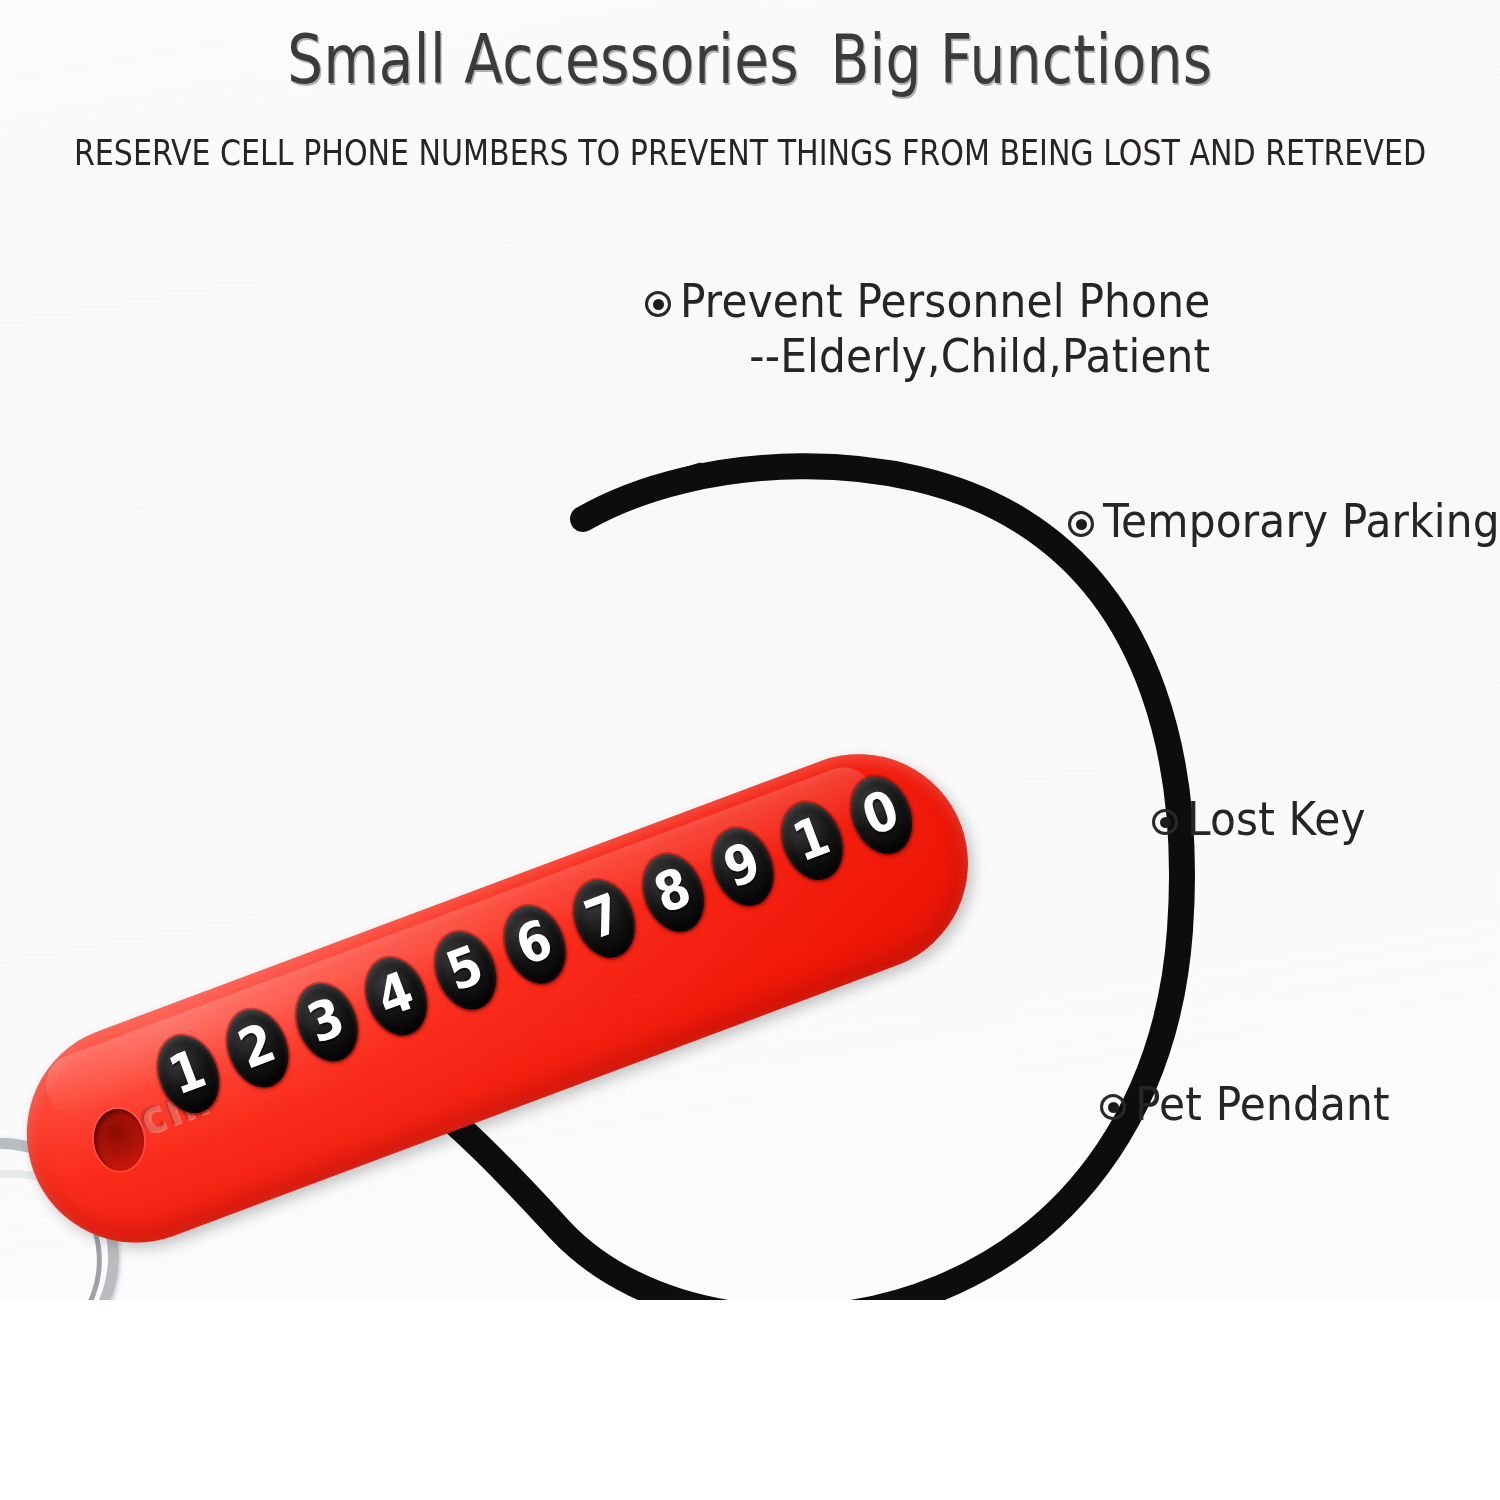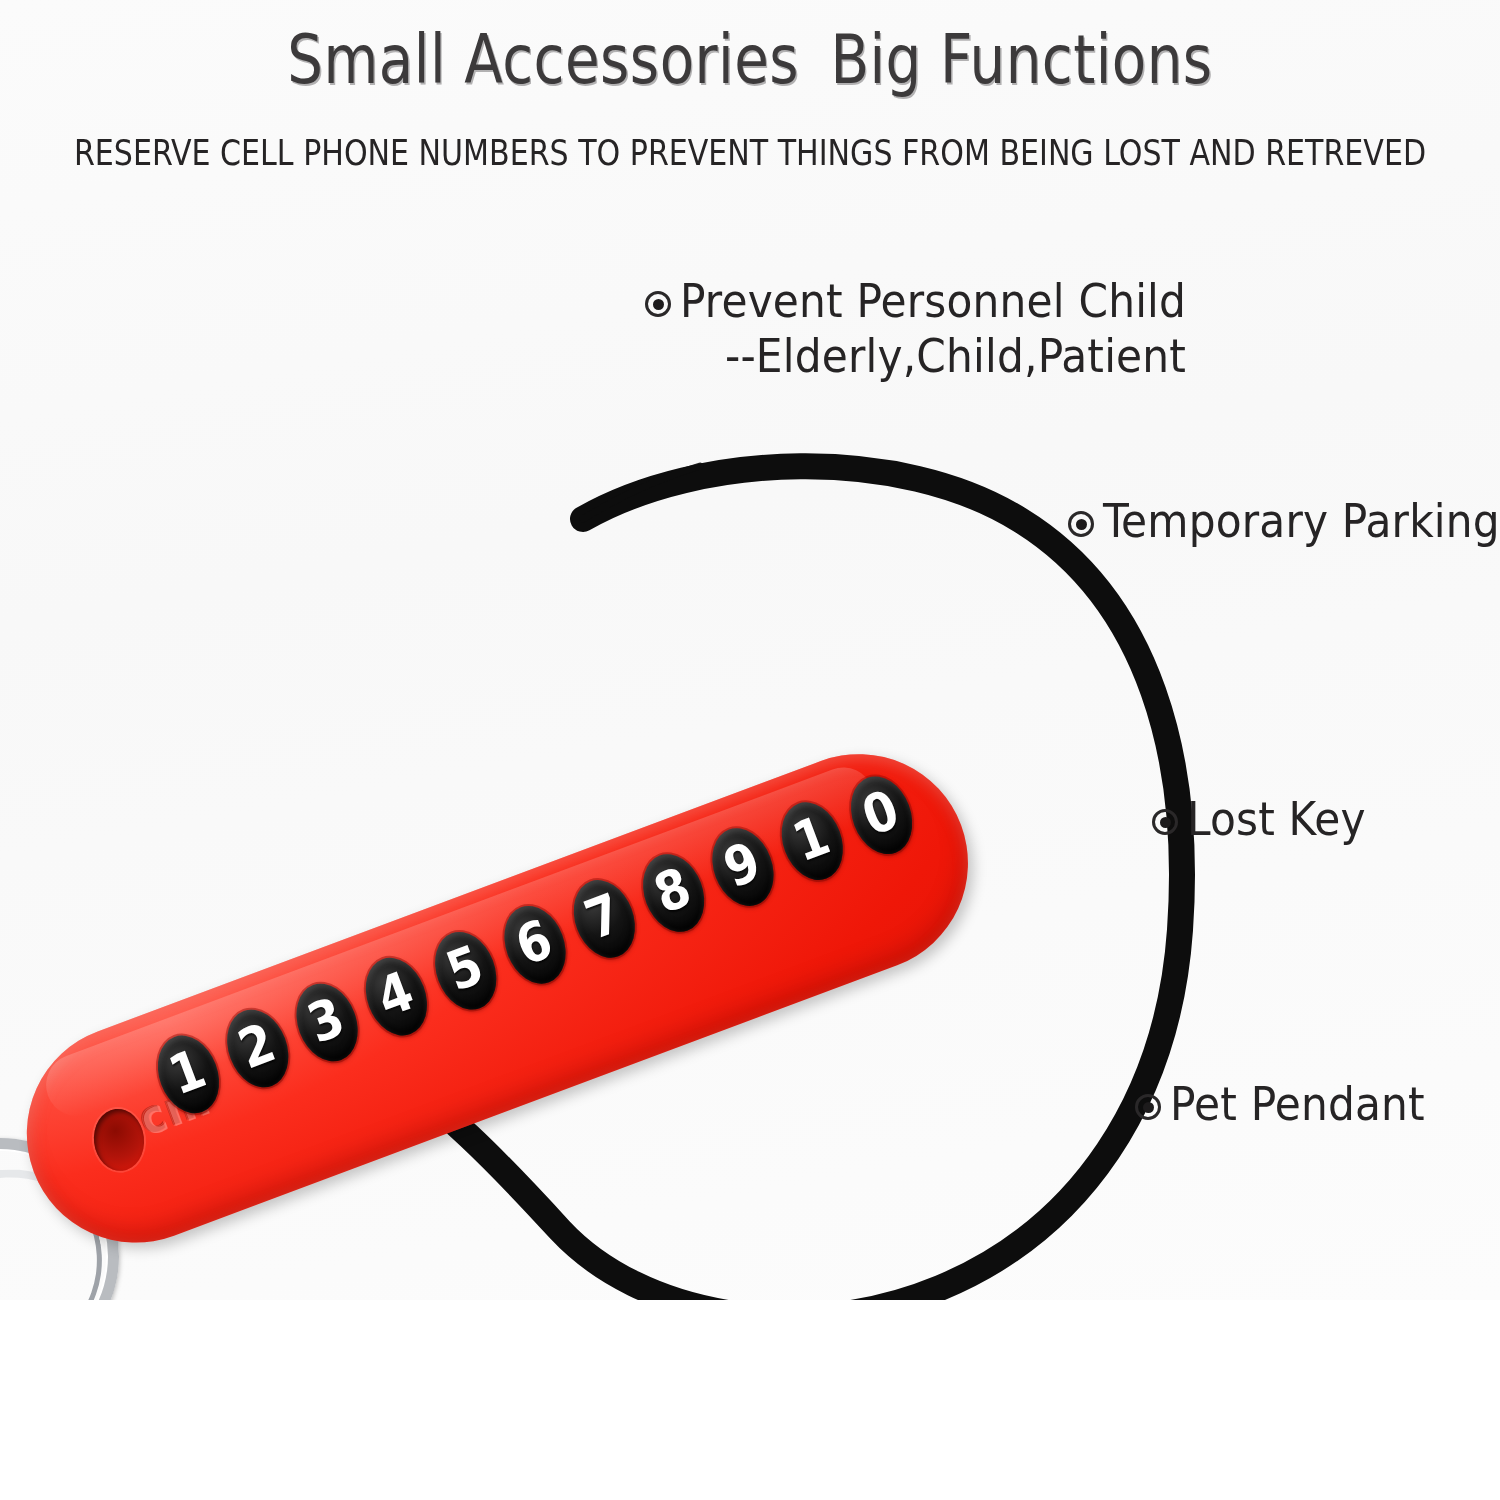--- a/index.html
+++ b/index.html
@@ -96,21 +96,21 @@
   .feature .ftext { display: block; }
   .feature .sub {
     display: block;
     text-align: right;
     margin-top: 2px;
   }
 
   #f-loss     { left: 645px;  top: 275px; }
   #f-parking  { left: 1068px; top: 495px; }
   #f-key      { left: 1152px; top: 793px; }
-  #f-pet      { left: 1135px; top: 1078px; text-align: center; }
+  #f-pet      { left: 1100px; top: 1078px; text-align: center; }
   #f-plate    { left: 782px;  top: 1373px; }
 
   
   #product {
     position: absolute;
     left: 0;
     top: 660px;
     width: 1060px;
     height: 640px;
   }
@@ -331,21 +331,21 @@
             <span>0</span>
           </div>
         </div>
     </div>
 
   </div>
 
   <div class="feature" id="f-loss">
     <span class="bullet"></span>
     <span>
-      <span class="ftext">Prevent Personnel Child</span>
+      <span class="ftext">Prevent Personnel Phone</span>
       <span class="sub">--Elderly,Child,Patient</span>
     </span>
   </div>
 
   <div class="feature" id="f-key">
     <span class="bullet"></span>
     <span class="ftext">Lost Key</span>
   </div>
 
   <div class="feature" id="f-parking">

